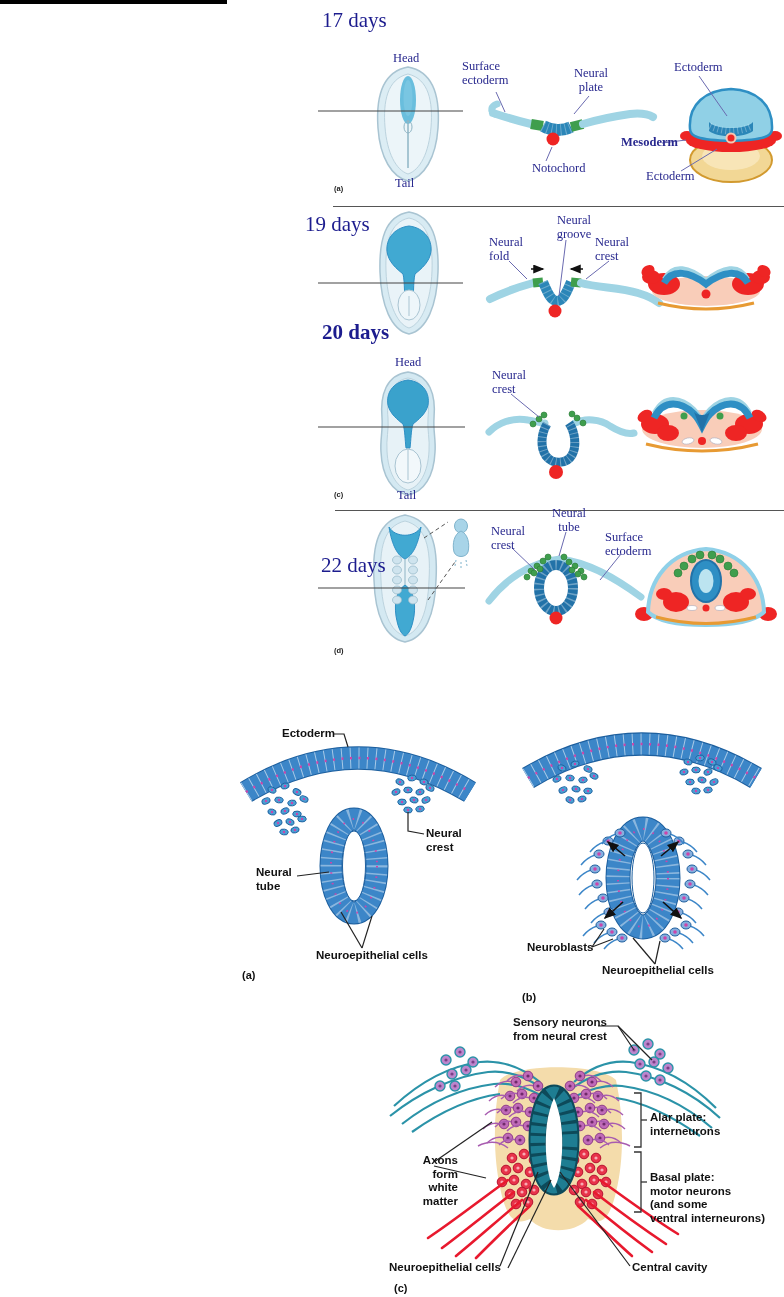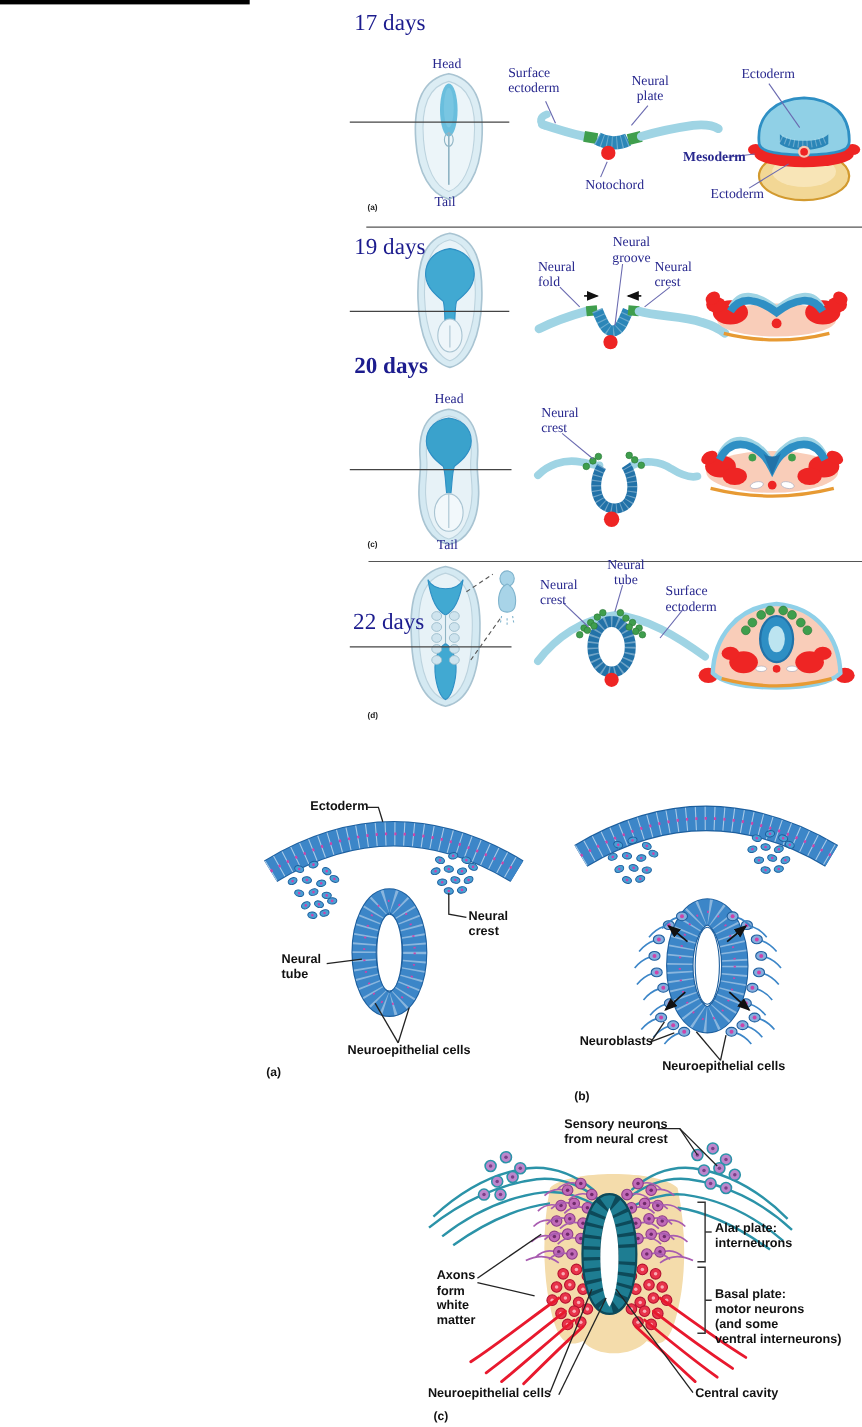--- a/index.html
+++ b/index.html
@@ -514,21 +514,21 @@
 <div class="lbl t-pan1" style="left:334px;top:184px;">(a)</div>
 <div class="lbl t-nav" style="left:462px;top:59px;width:64px;">Surface
 ectoderm</div>
 <div class="lbl t-nav ctr" style="left:567px;top:66px;width:48px;">Neural
 plate</div>
 <div class="lbl t-nav" style="left:512px;top:161px;margin-left:20px;">Notochord</div>
 <div class="lbl t-nav" style="left:674px;top:60px;">Ectoderm</div>
 <div class="lbl t-nav" style="left:621px;top:135px;font-weight:bold;">Mesoderm</div>
 <div class="lbl t-nav" style="left:646px;top:169px;">Ectoderm</div>
 
-<div class="lbl t-day" style="left:322px;top:212px;text-align:center;">19 days</div>
+<div class="lbl t-day" style="left:305px;top:212px;text-align:center;">19 days</div>
 <div class="lbl t-nav" style="left:489px;top:235px;width:46px;">Neural
 fold</div>
 <div class="lbl t-nav ctr" style="left:548px;top:213px;width:52px;">Neural
 groove</div>
 <div class="lbl t-nav" style="left:595px;top:235px;width:46px;">Neural
 crest</div>
 
 <div class="lbl t-day" style="left:322px;top:320px;font-weight:bold;">20 days</div>
 <div class="lbl t-nav" style="left:395px;top:355px;">Head</div>
 <div class="lbl t-nav" style="left:492px;top:368px;width:46px;">Neural
@@ -554,21 +554,21 @@
 <div class="lbl t-pan2" style="left:242px;top:969px;">(a)</div>
 
 <div class="lbl t-blk" style="left:527px;top:941px;">Neuroblasts</div>
 <div class="lbl t-blk" style="left:602px;top:964px;">Neuroepithelial cells</div>
 <div class="lbl t-pan2" style="left:522px;top:991px;">(b)</div>
 
 <div class="lbl t-blk" style="left:513px;top:1016px;width:122px;">Sensory neurons
 from neural crest</div>
 <div class="lbl t-blk" style="left:650px;top:1111px;width:96px;">Alar plate:
 interneurons</div>
-<div class="lbl t-blk" style="left:397px;top:1154px;width:48px;">Axons
+<div class="lbl t-blk" style="left:410px;top:1154px;width:48px;text-align:right;">Axons
 form
 white
 matter</div>
 <div class="lbl t-blk" style="left:650px;top:1171px;width:136px;">Basal plate:
 motor neurons
 (and some
 ventral interneurons)</div>
 <div class="lbl t-blk" style="left:389px;top:1261px;">Neuroepithelial cells</div>
 <div class="lbl t-blk" style="left:632px;top:1261px;">Central cavity</div>
 <div class="lbl t-pan2" style="left:394px;top:1282px;">(c)</div>

